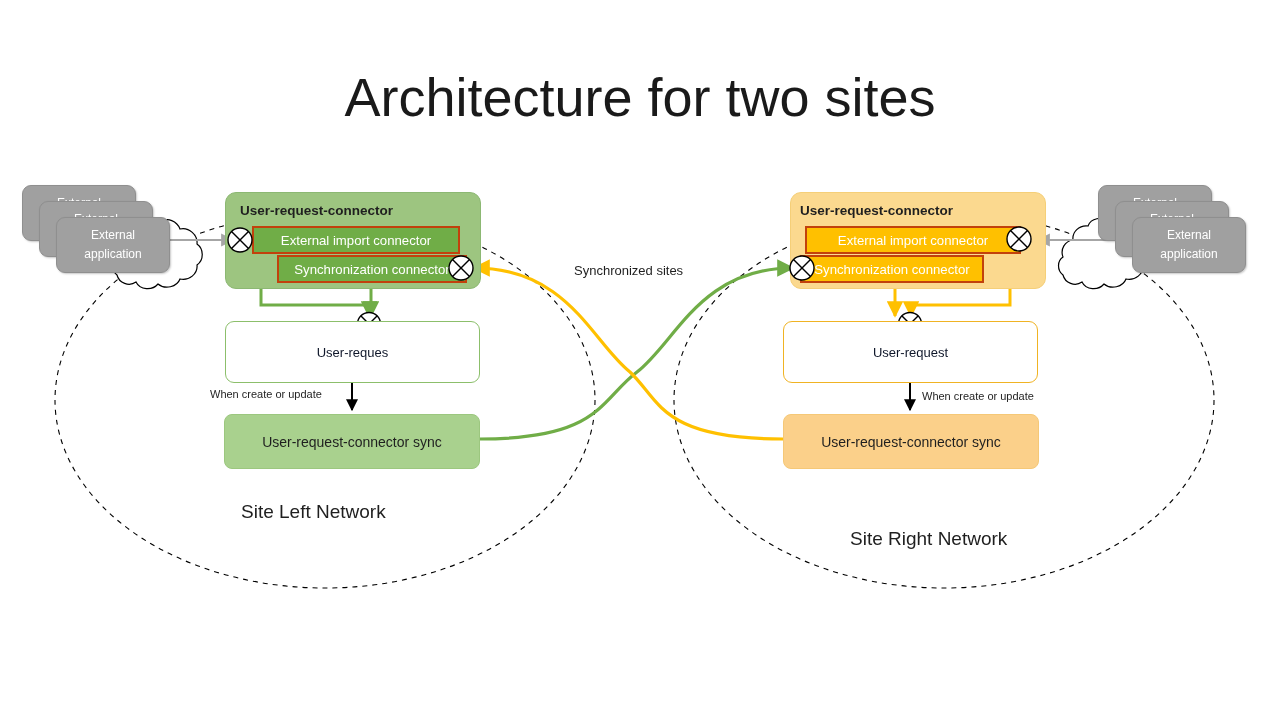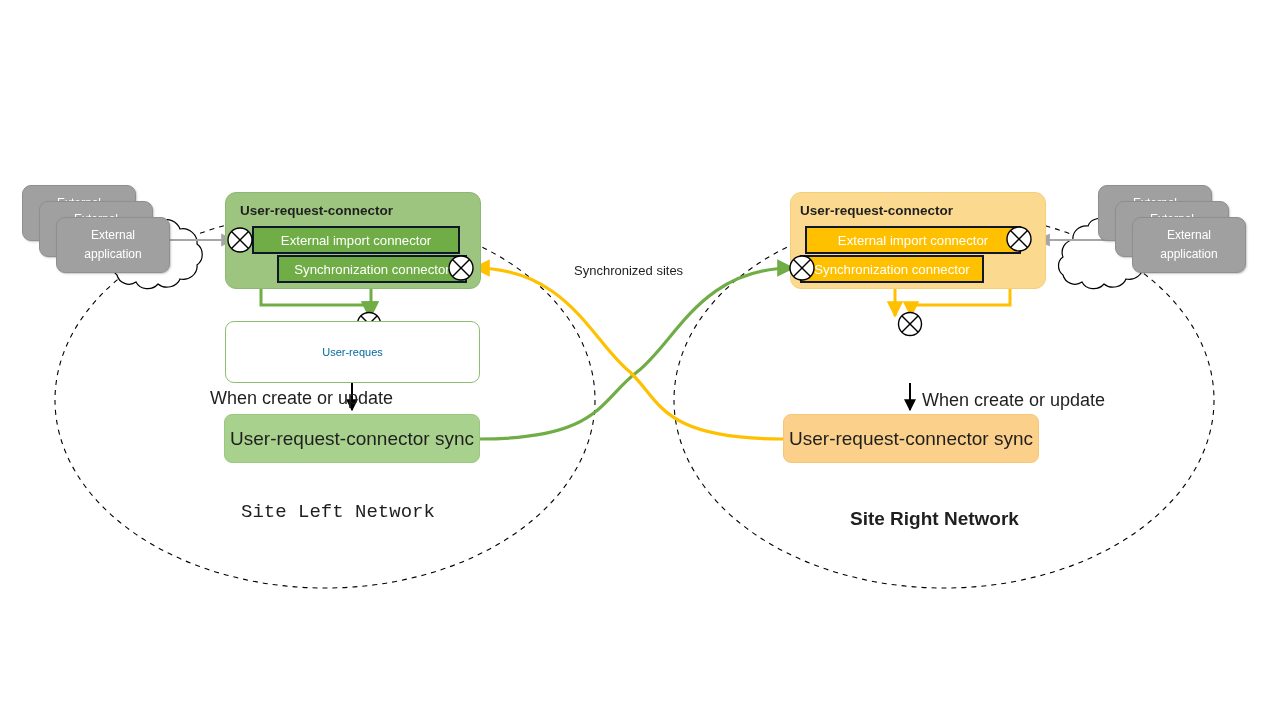--- a/index.html
+++ b/index.html
@@ -87,21 +87,21 @@
     font-size: 13.5px;
     color: #1f1f1f;
     white-space: nowrap;
     font-weight: bold;
   }
   .panel-title.right { left: 14px; }
   
   .bar {
     position: absolute;
     height: 28px;
-    border: 2px solid #0f172a;
+    border: 2px solid #c2410c;
     box-sizing: border-box;
     display: flex;
     align-items: center;
     justify-content: center;
     color: #ffffff;
     font-size: 13.2px;
     white-space: nowrap;
   }
   .bar-green { background: #70ad47; }
   .bar-amber { background: #ffc000; }
@@ -115,61 +115,61 @@
   .reqbox {
     position: absolute;
     width: 255px;
     height: 62px;
     background: #ffffff;
     border-radius: 9px;
     box-sizing: border-box;
     display: flex;
     align-items: center;
     justify-content: center;
-    font-size: 11px;
-    color: #0369a1;
+    font-size: 13px;
+    color: #0f172a;
   }
   .reqbox-left  { left: 225px; top: 321px; border: 1px solid #8cbf6b; }
   .reqbox-right { left: 783px; top: 321px; border: 1px solid #f0b323; }
 
   
   .syncbox {
     position: absolute;
     width: 256px;
-    height: 49px;
+    height: 55px;
     border-radius: 8px;
     box-sizing: border-box;
     display: flex;
     align-items: center;
     justify-content: center;
-    font-size: 19px;
+    font-size: 14px;
     color: #1f1f1f;
   }
   .syncbox-left  { left: 224px; top: 414px; background: #a9d18e; border: 1px solid #9cc77f; }
   .syncbox-right { left: 783px; top: 414px; background: #fbd08a; border: 1px solid #f5c877; }
 
   
   .label {
     position: absolute;
-    font-size: 18px;
+    font-size: 11px;
     color: #1f1f1f;
     white-space: nowrap;
   }
   .label-when-left  { left: 210px; top: 388px; }
   .label-when-right { left: 922px; top: 390px; }
   .label-sync-flow  { left: 574px; top: 263px; font-size: 13px; }
 
   .site-label {
     position: absolute;
     font-size: 19px;
     color: #1f1f1f;
     white-space: nowrap;
   }
-  .site-left  { left: 241px; top: 501px; font-family: Liberation Mono, monospace; }
-  .site-right { left: 850px; top: 508px; font-weight: bold; }
+  .site-left  { left: 241px; top: 501px; }
+  .site-right { left: 850px; top: 528px; }
 </style>
 </head>
 <body>
 
 <div id="canvas">
 
   <svg id="bg-svg" viewBox="0 0 1280 720" xmlns="http://www.w3.org/2000/svg">
     <defs>
       <marker id="arrGray" viewBox="0 0 10 10" refX="9" refY="5" markerWidth="6" markerHeight="6" orient="auto-start-reverse">
         <path d="M0,0 L10,5 L0,10 z" fill="#a6a6a6"></path>
@@ -227,20 +227,21 @@
 
     <line x1="910" y1="383" x2="910" y2="410" stroke="#000000" stroke-width="2" marker-end="url(#arrBlack)"></line>
 
     <path d="M480,439 C600,439 600,400 637,372 C676,342 700,268 793,268" fill="none" stroke="#70ad47" stroke-width="3.2" marker-end="url(#arrGreen)"></path>
 
     <path d="M783,439 C660,439 660,400 630,372 C592,342 568,268 474,268" fill="none" stroke="#ffc000" stroke-width="3.2" marker-end="url(#arrAmber)"></path>
   </svg>
 
   <div class="layer">
 
+    <div class="title">Architecture for two sites</div>
 
     <div class="ext-stack">
       <div class="ext-card" style="left:22px; top:185px;">
         <span>External application</span>
       </div>
       <div class="ext-card" style="left:39px; top:201px;">
         <span>External application</span>
       </div>
       <div class="ext-card" style="left:56px; top:217px;">
         <span>External application</span>
@@ -290,20 +291,21 @@
       </g>
 
       <g>
         <circle cx="802" cy="268" r="12" fill="#ffffff" stroke="#000000" stroke-width="1.4"></circle>
         <line x1="793.5" y1="259.5" x2="810.5" y2="276.5" stroke="#000000" stroke-width="1.4"></line>
         <line x1="810.5" y1="259.5" x2="793.5" y2="276.5" stroke="#000000" stroke-width="1.4"></line>
       </g>
     </svg>
 
     <div class="reqbox reqbox-left">User-reques</div>
+    <div class="reqbox reqbox-right">User-request</div>
 
     <div class="label label-when-left">When create or update</div>
     <div class="label label-when-right">When create or update</div>
 
     <div class="syncbox syncbox-left">User-request-connector sync</div>
     <div class="syncbox syncbox-right">User-request-connector sync</div>
 
     <div class="label label-sync-flow">Synchronized sites</div>
 
     <div class="site-label site-left">Site Left Network</div>

